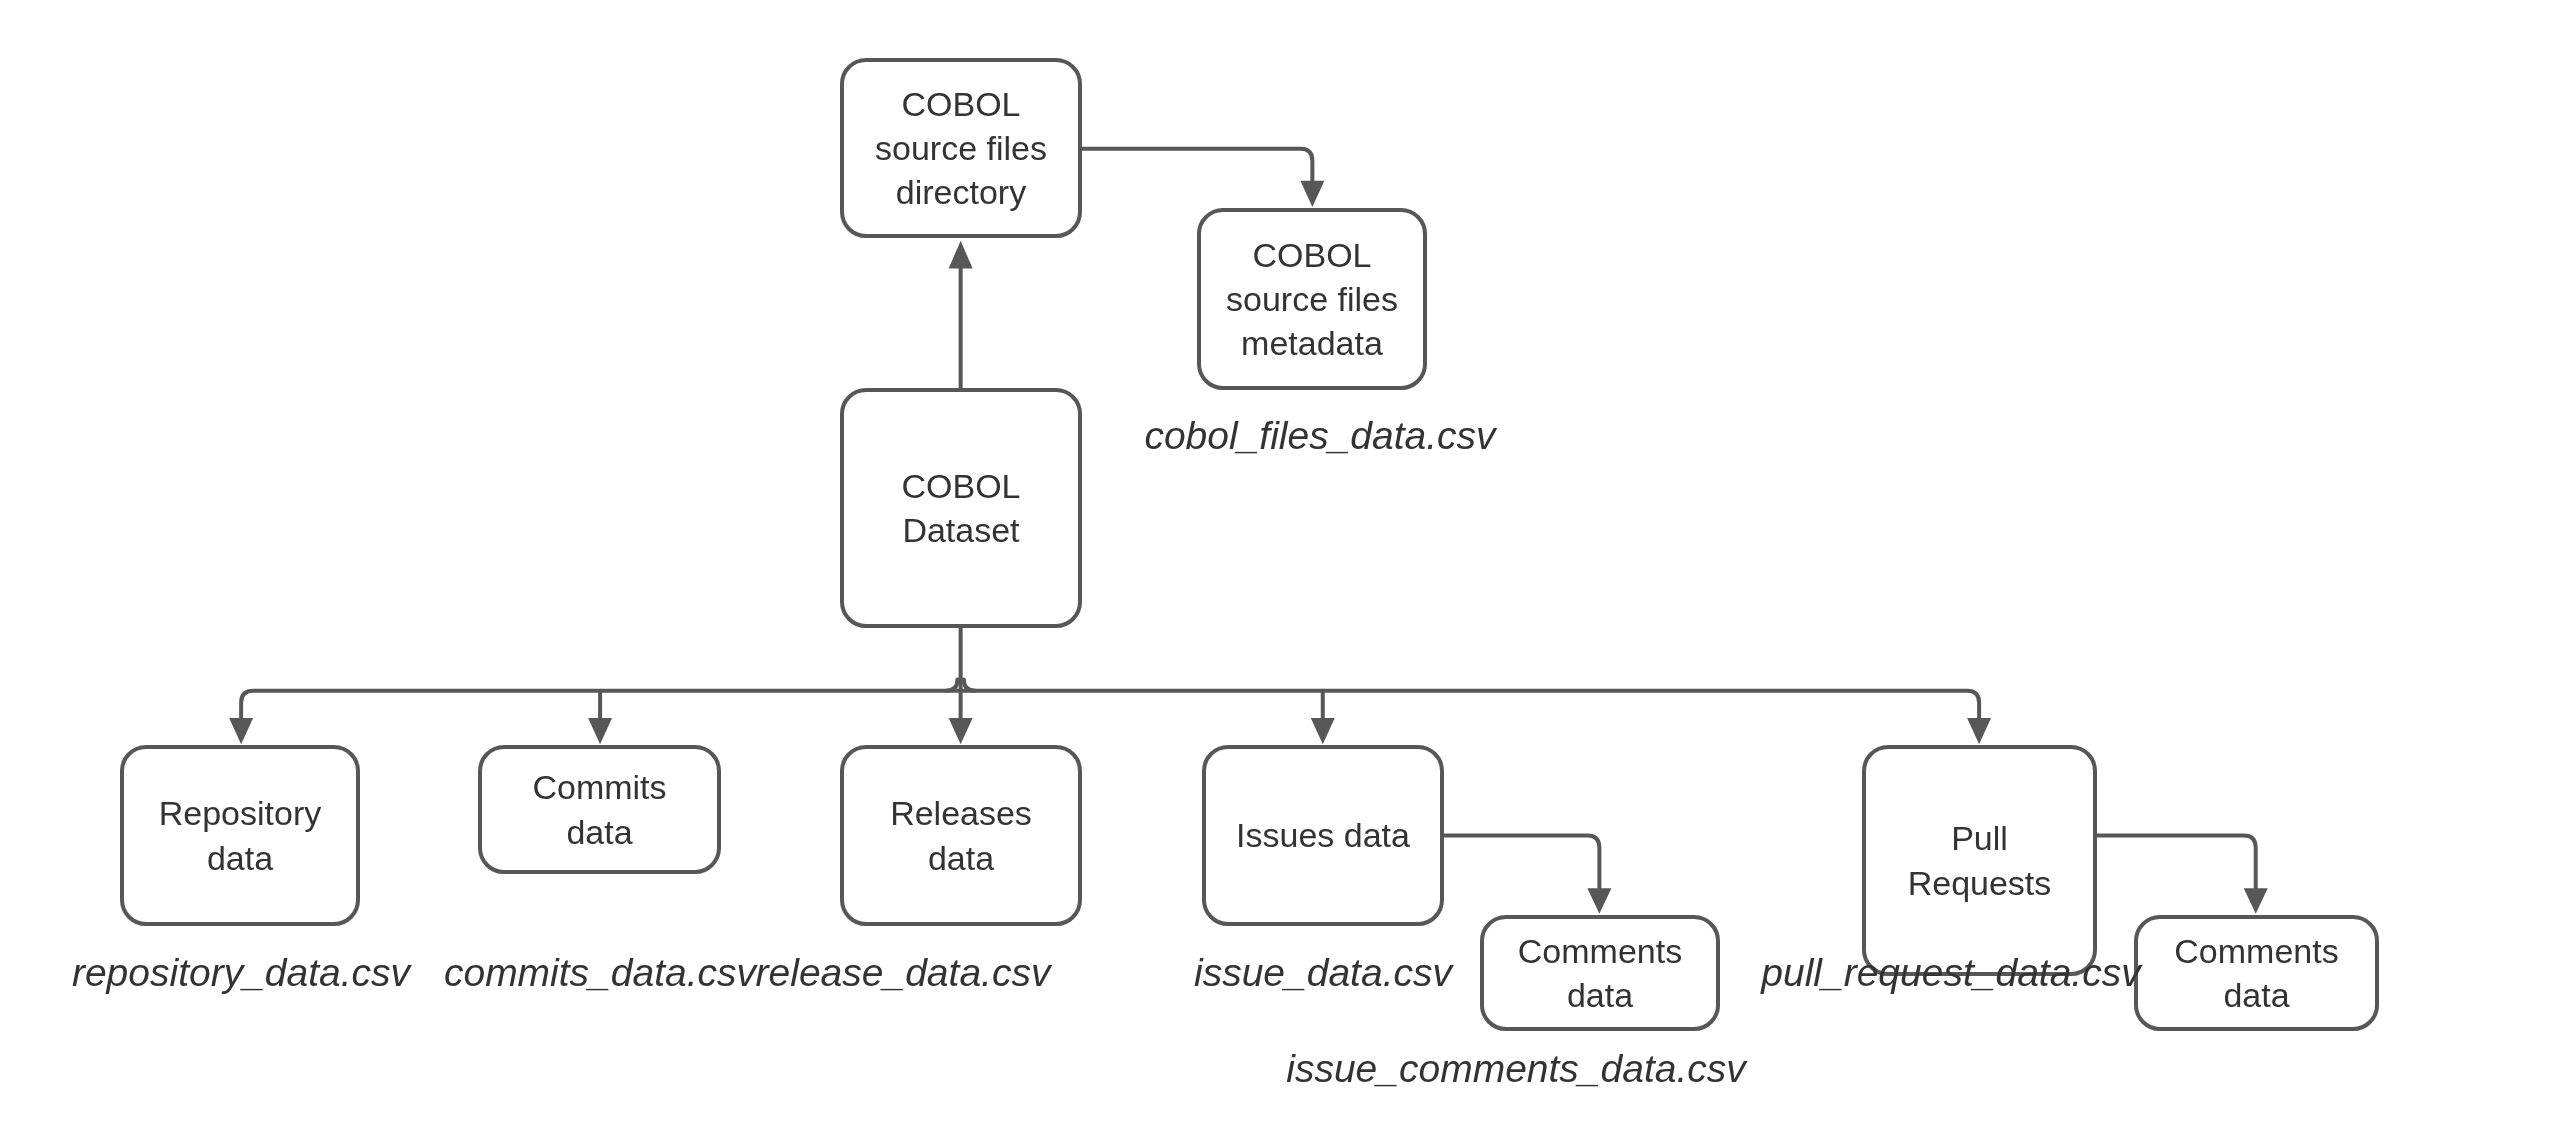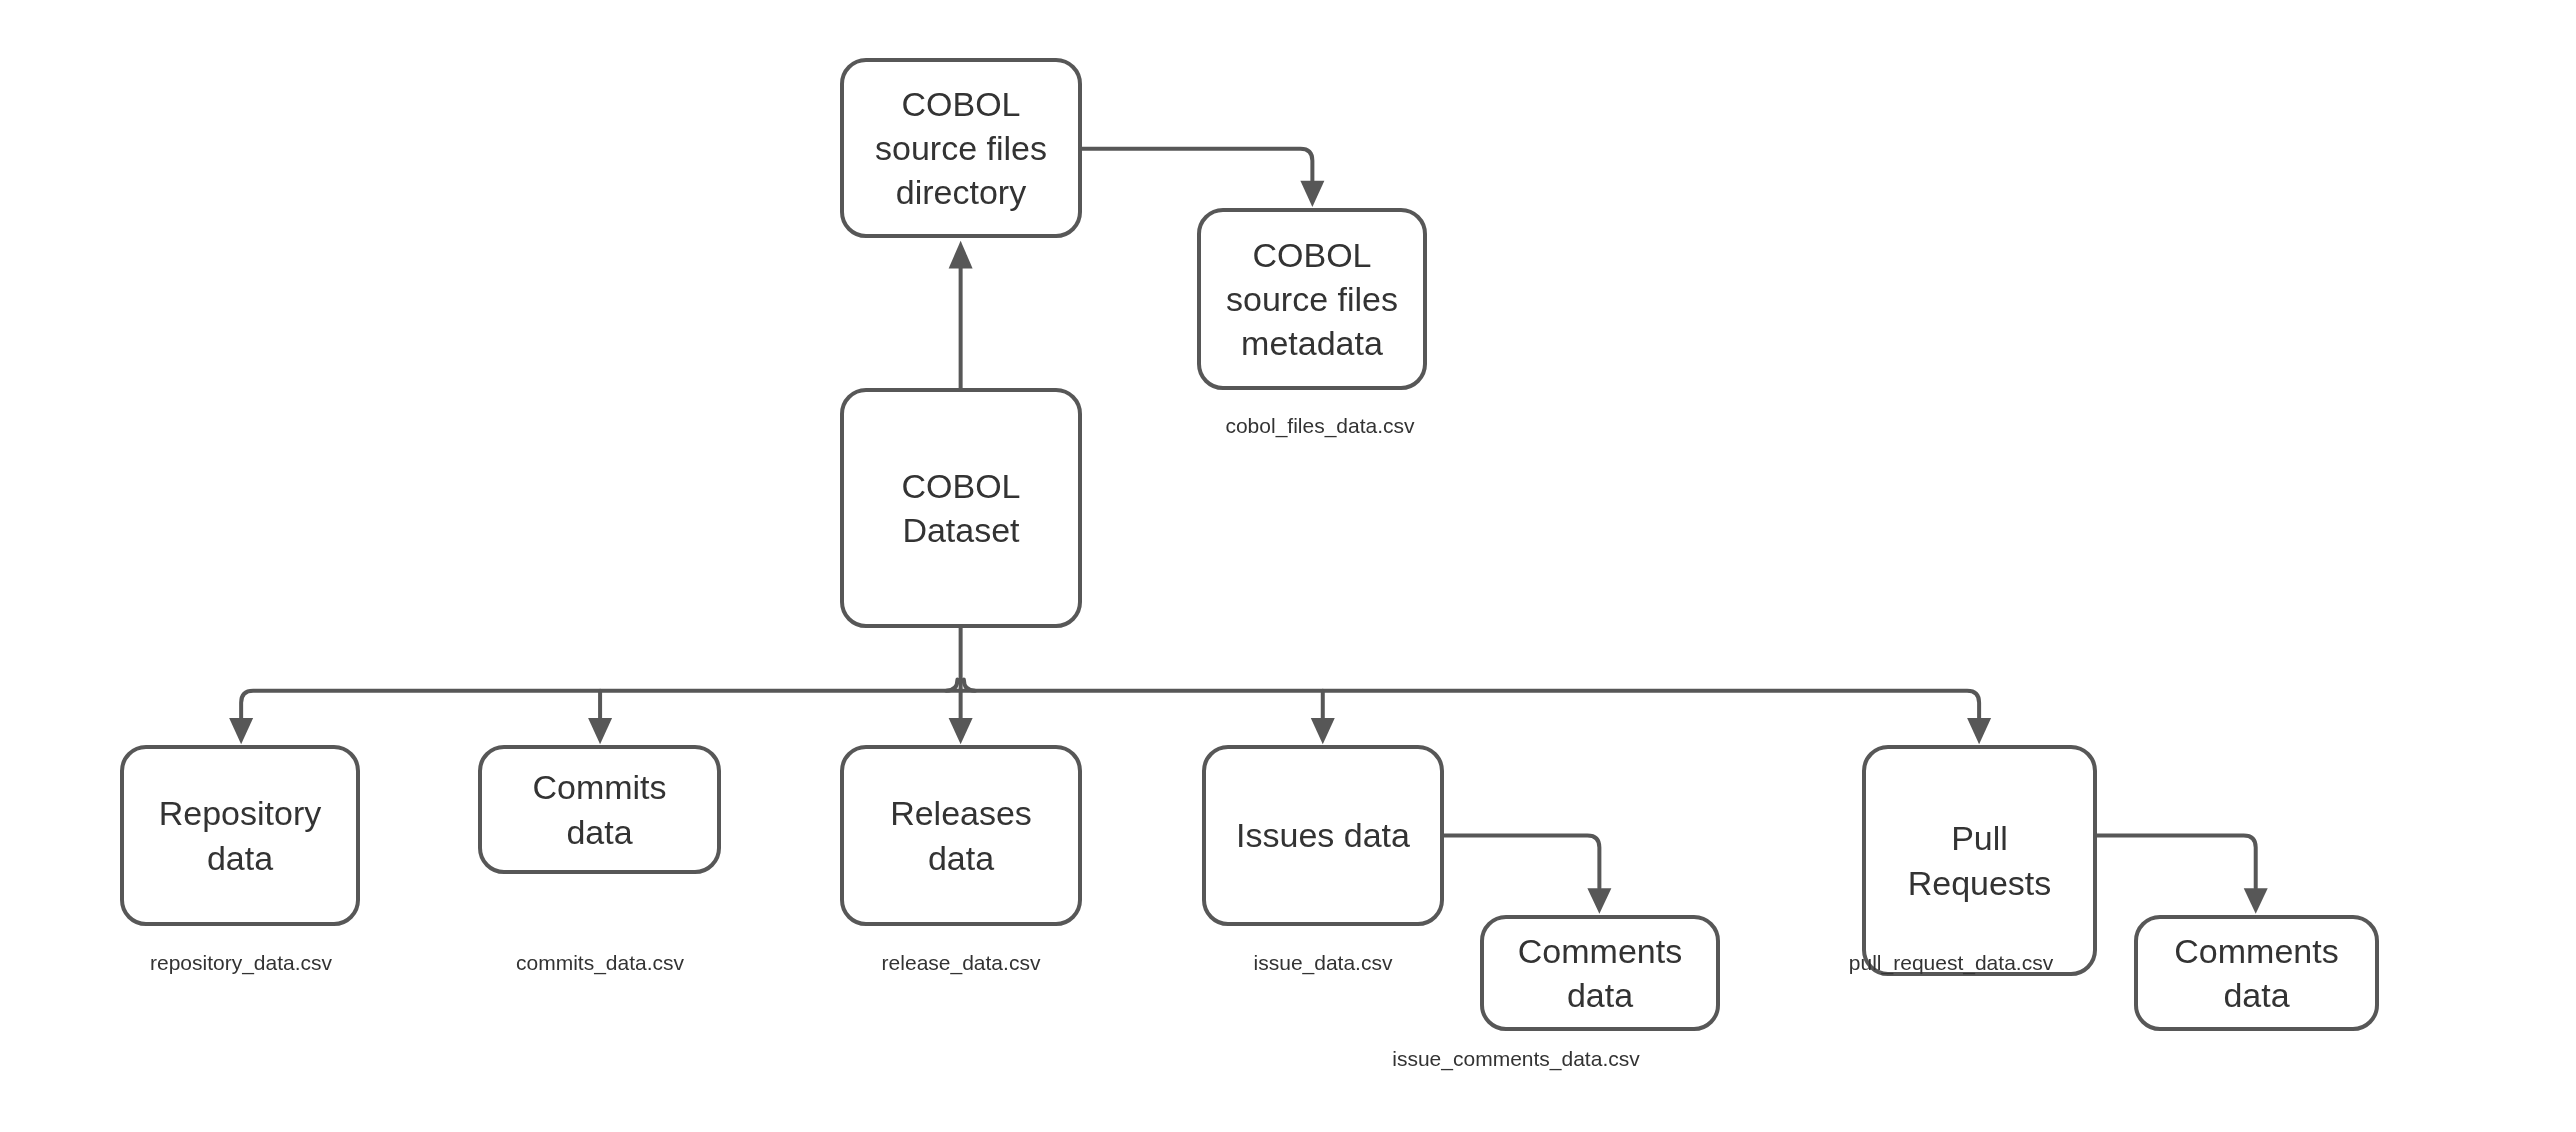--- a/index.html
+++ b/index.html
@@ -44,41 +44,42 @@
     text-align:center;
     color:var(--text);
     font-size:34px;
     line-height:1.3;
     white-space:pre-line;
   }
   .file-label{
     position:absolute;
     transform:translateX(-50%);
     color:var(--text);
-    font-size:21px;
+    font-size:39px;
     line-height:1.2;
     white-space:nowrap;
     text-align:right;
+    font-style:italic;
   }
   
   #node-directory            {left:840px; top:58px;   width:242px; height:180px;}
   #node-metadata             {left:1197px; top:208px;  width:230px; height:182px;}
   #node-dataset              {left:840px; top:388px;  width:242px; height:240px;}
   #node-repository           {left:120px;  top:745px;  width:240px; height:181px;}
   #node-commits              {left:478px;  top:745px;  width:243px; height:129px;}
   #node-releases             {left:840px; top:745px;  width:242px; height:181px;}
   #node-issues               {left:1202px; top:745px;  width:242px; height:181px;}
   #node-pull-requests        {left:1862px; top:745px;  width:235px; height:231px;}
   #node-issue-comments       {left:1480px; top:915px; width:240px; height:116px;}
   #node-pull-request-comments{left:2134px; top:915px; width:245px; height:116px;}
   
   #label-cobol-files          {left:1320px; top:413px;}
   #label-repository           {left:241px;  top:950px;}
   #label-commits              {left:600px;  top:950px;}
-  #label-release              {left:961px; top:950px;}
+  #label-release              {left:903px; top:950px;}
   #label-issue                {left:1323px; top:950px;}
   #label-pull-request         {left:1951px; top:950px;}
   #label-issue-comments       {left:1516px; top:1046px;}
   #label-pull-request-comments{left:2256px; top:1046px;}
 </style>
 </head>
 <body>
 
 <div id="canvas">
 

